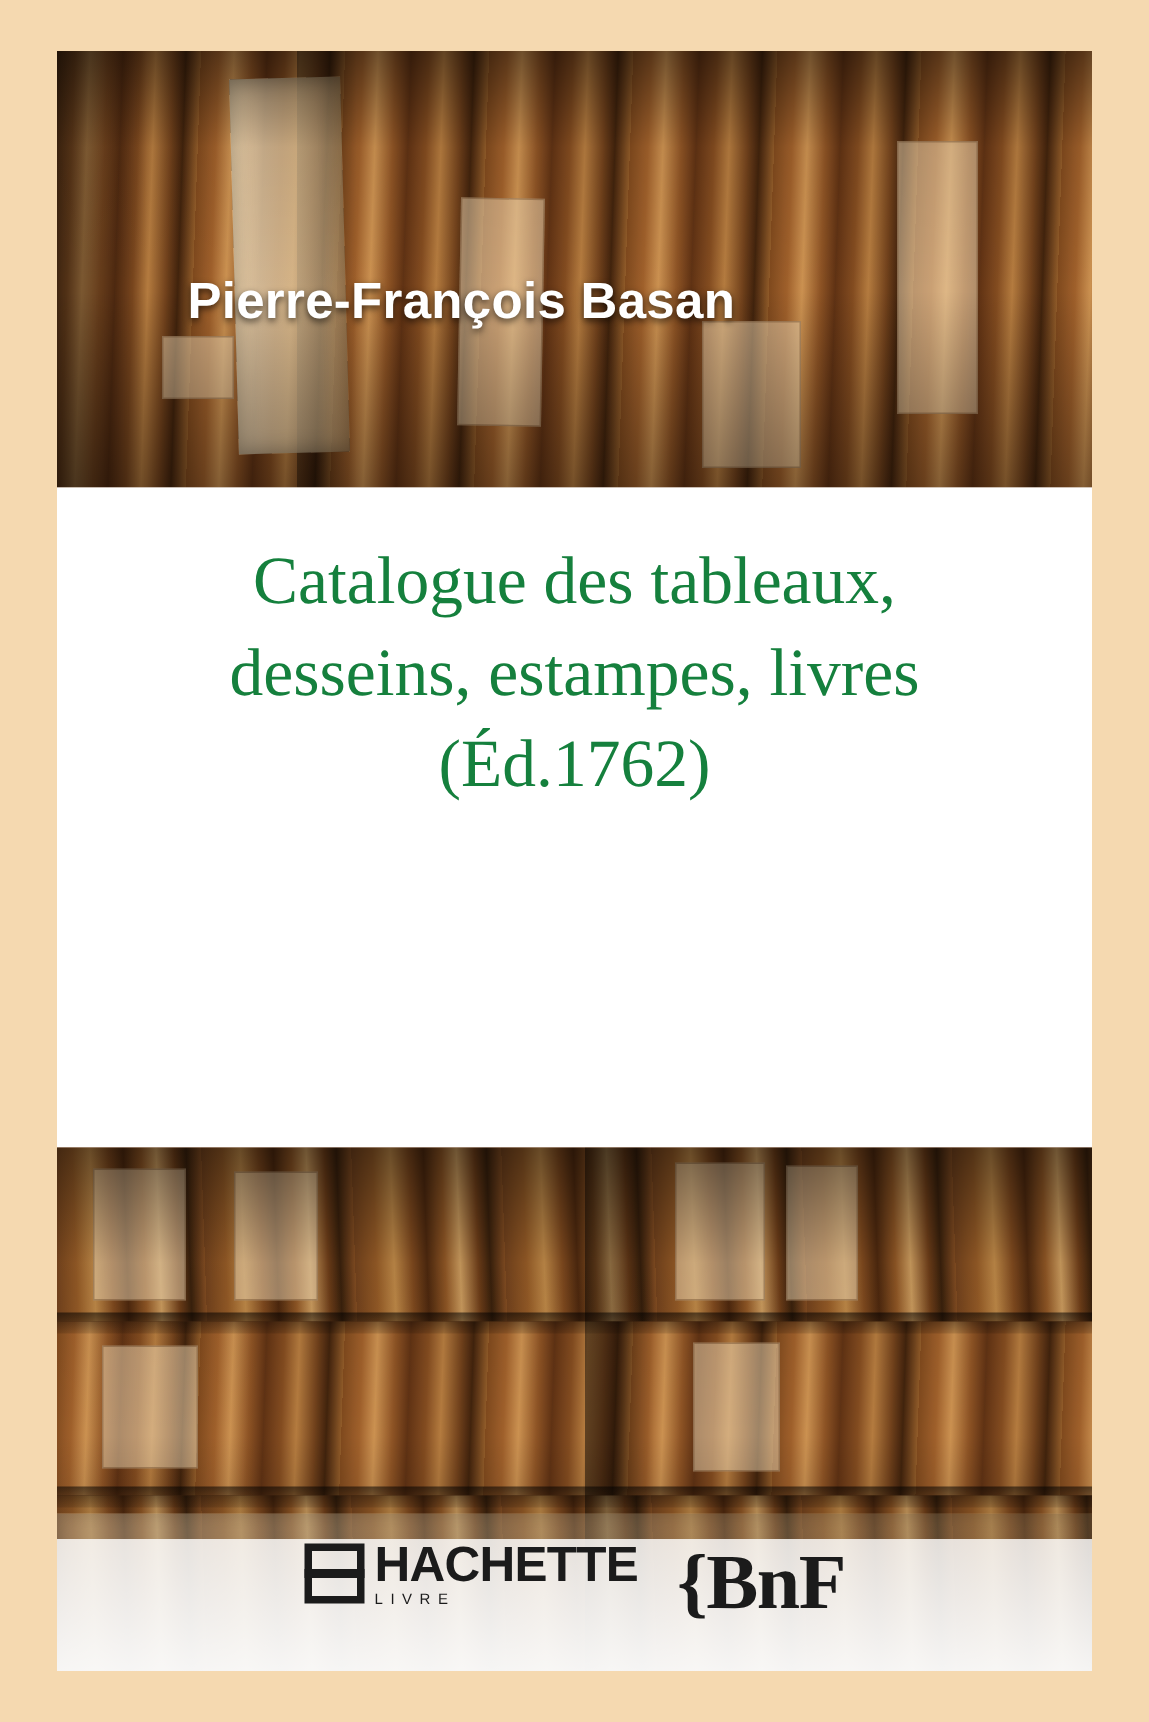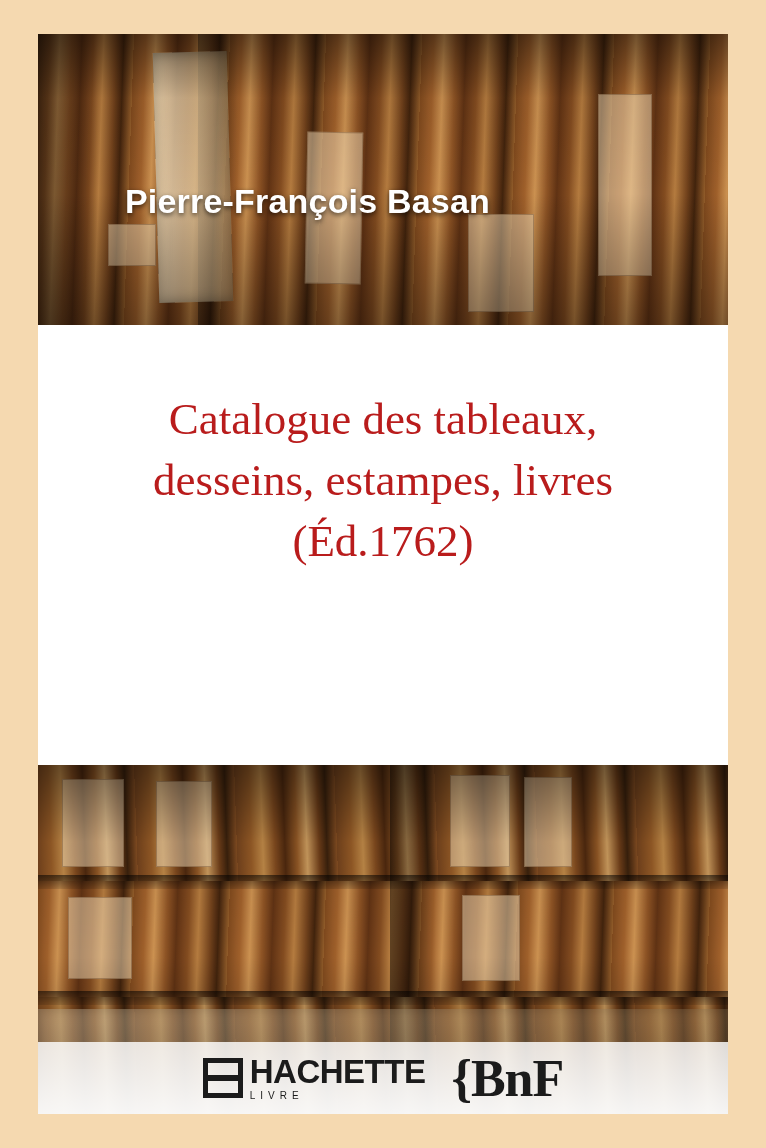--- a/index.html
+++ b/index.html
@@ -125,37 +125,36 @@
     width: 690px;
     height: 440px;
     background: #ffffff;
   }
   .title {
     position: absolute;
     left: 38px;
     top: 32px;
     width: 614px;
     text-align: center;
-    color: #b91c1c;
+    color: #15803d;
     font-family: "Liberation Serif", serif;
     font-size: 45px;
     line-height: 61px;
     font-weight: normal;
-    margin-top: 32px;
   }
 
   
   .logo-strip {
     position: absolute;
     left: 0;
     bottom: 0;
     width: 690px;
-    height: 72px;
+    height: 88px;
     display: flex;
-    align-items: center;
+    align-items: flex-start;
     justify-content: center;
     gap: 26px;
     background: linear-gradient(to bottom, rgba(255,255,255,0.82), rgba(255,255,255,0.95));
     z-index: 6;
   }
   .hachette {
     display: flex;
     align-items: center;
     gap: 7px;
   }

